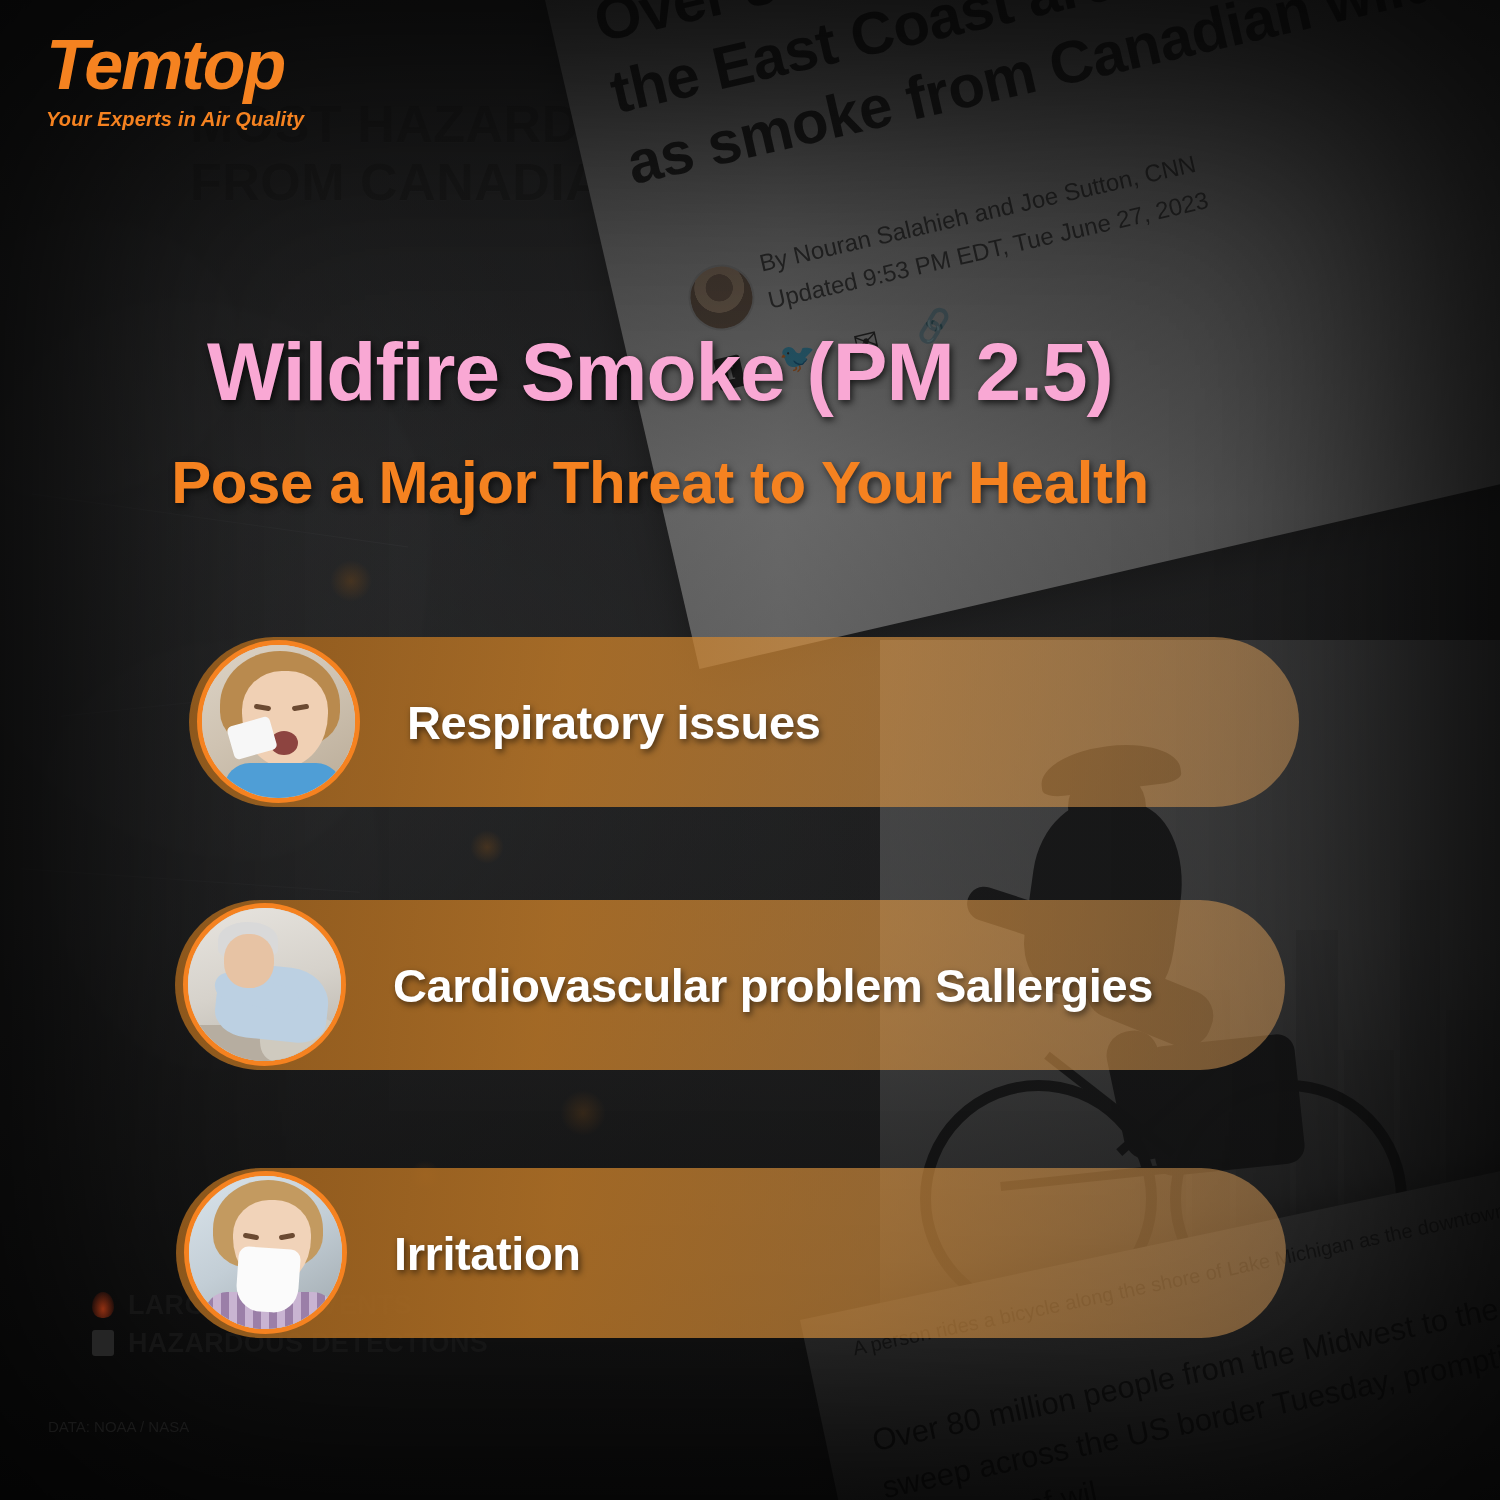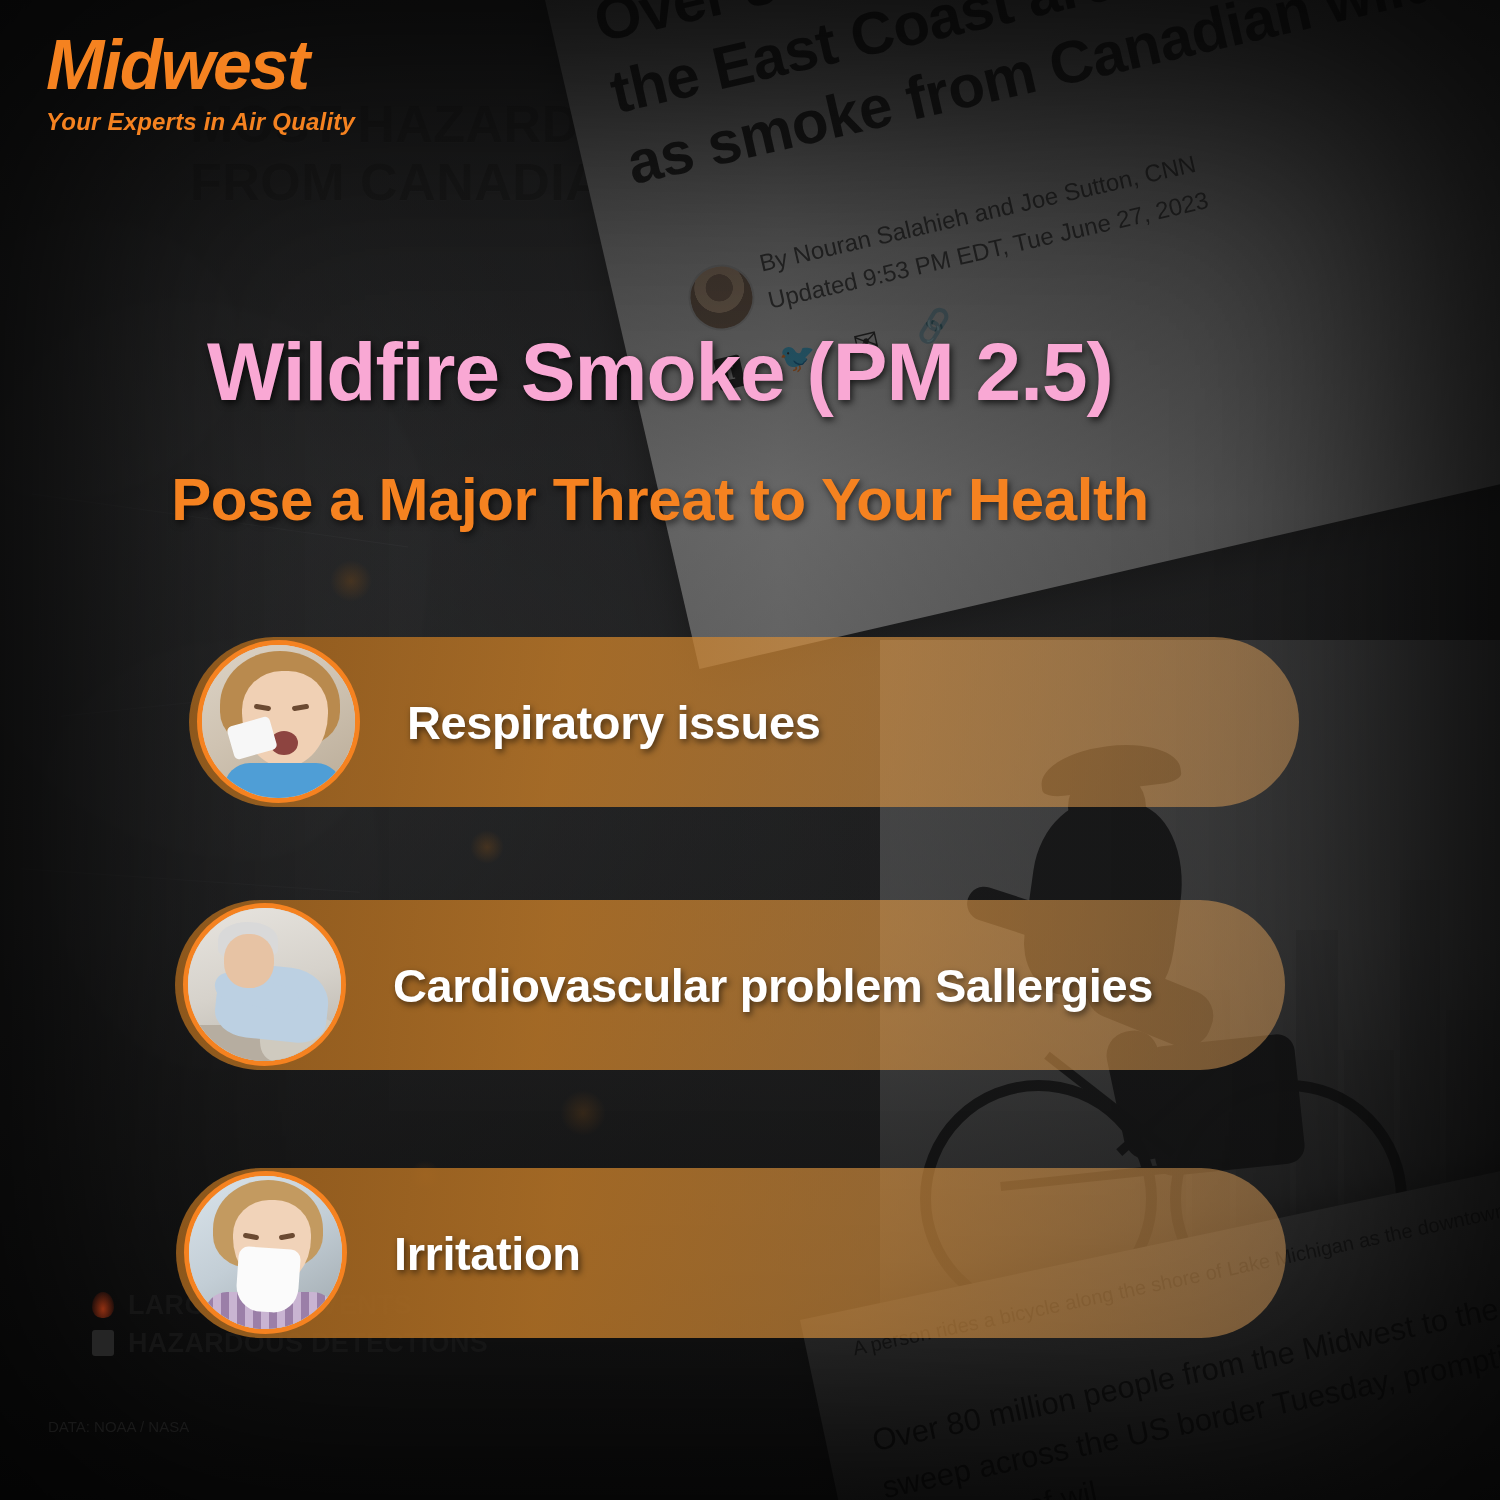--- a/index.html
+++ b/index.html
@@ -85,27 +85,27 @@
   .veil{position:absolute;inset:0;pointer-events:none;
     background:
       linear-gradient(180deg, rgba(18,18,18,.80) 0%, rgba(22,22,22,.60) 16%, rgba(26,26,26,.42) 34%, rgba(24,24,24,.52) 62%, rgba(16,16,16,.78) 88%, rgba(12,12,12,.88) 100%),
       linear-gradient(90deg, rgba(20,20,20,.70) 0%, rgba(22,22,22,.40) 26%, rgba(26,26,26,.26) 52%, rgba(20,20,20,.46) 80%, rgba(14,14,14,.66) 100%);}
   .vignette{position:absolute;inset:0;pointer-events:none;
     box-shadow:inset 0 0 250px 90px rgba(0,0,0,.72);}
 
   
   .logo{position:absolute;left:46px;top:30px;z-index:40;}
   .logo .name{font-size:70px;font-weight:bold;font-style:italic;color:#f58220;letter-spacing:-2px;line-height:1;}
-  .logo .tag{margin-top:8px;font-size:24px;font-style:italic;font-weight:bold;color:#f58220;letter-spacing:.2px;}
+  .logo .tag{margin-top:8px;font-size:20px;font-style:italic;font-weight:bold;color:#f58220;letter-spacing:.2px;}
 
   
   .head-block{position:absolute;left:0;top:330px;width:1320px;z-index:40;text-align:center;}
   .h1{font-size:82px;font-weight:bold;color:#f9a8d4;letter-spacing:-1px;line-height:1.02;
      text-shadow:2px 3px 7px rgba(0,0,0,.72);}
-  .h2{margin-top:51px;font-size:60px;font-weight:bold;color:#f58220;letter-spacing:-.4px;
+  .h2{margin-top:34px;font-size:60px;font-weight:bold;color:#f58220;letter-spacing:-.4px;
      text-shadow:2px 3px 7px rgba(0,0,0,.62);}
 
   
   .pill{position:absolute;height:170px;border-radius:85px;z-index:38;
      display:flex;align-items:center;
      background:linear-gradient(100deg, rgba(150,92,28,.92) 0%, rgba(196,124,40,.80) 34%, rgba(226,152,66,.62) 62%, rgba(236,170,96,.44) 100%);}
   .pill.p1{left:189px;top:637px;width:1110px;}
   .pill.p2{left:175px;top:900px;width:1110px;}
   .pill.p3{left:176px;top:1168px;width:1110px;}
   .pill .ava{position:absolute;left:8px;top:3px;width:163px;height:163px;border-radius:50%;
@@ -233,21 +233,21 @@
       <span>LARGE FIRE EVENTS</span>
     </div>
     <div class="row">
       <span class="sw sat"></span>
       <span>HAZARDOUS DETECTIONS</span>
     </div>
   </div>
   <div class="legend-foot">DATA: NOAA / NASA</div>
 
   <div class="logo">
-    <div class="name">Midwest</div>
+    <div class="name">Temtop</div>
     <div class="tag">Your Experts in Air Quality</div>
   </div>
 
   <div class="head-block">
     <div class="h1">Wildfire Smoke (PM 2.5)</div>
     <div class="h2">Pose a Major Threat to Your Health</div>
   </div>
 
   <div class="pill p1">
     <span class="ava">

